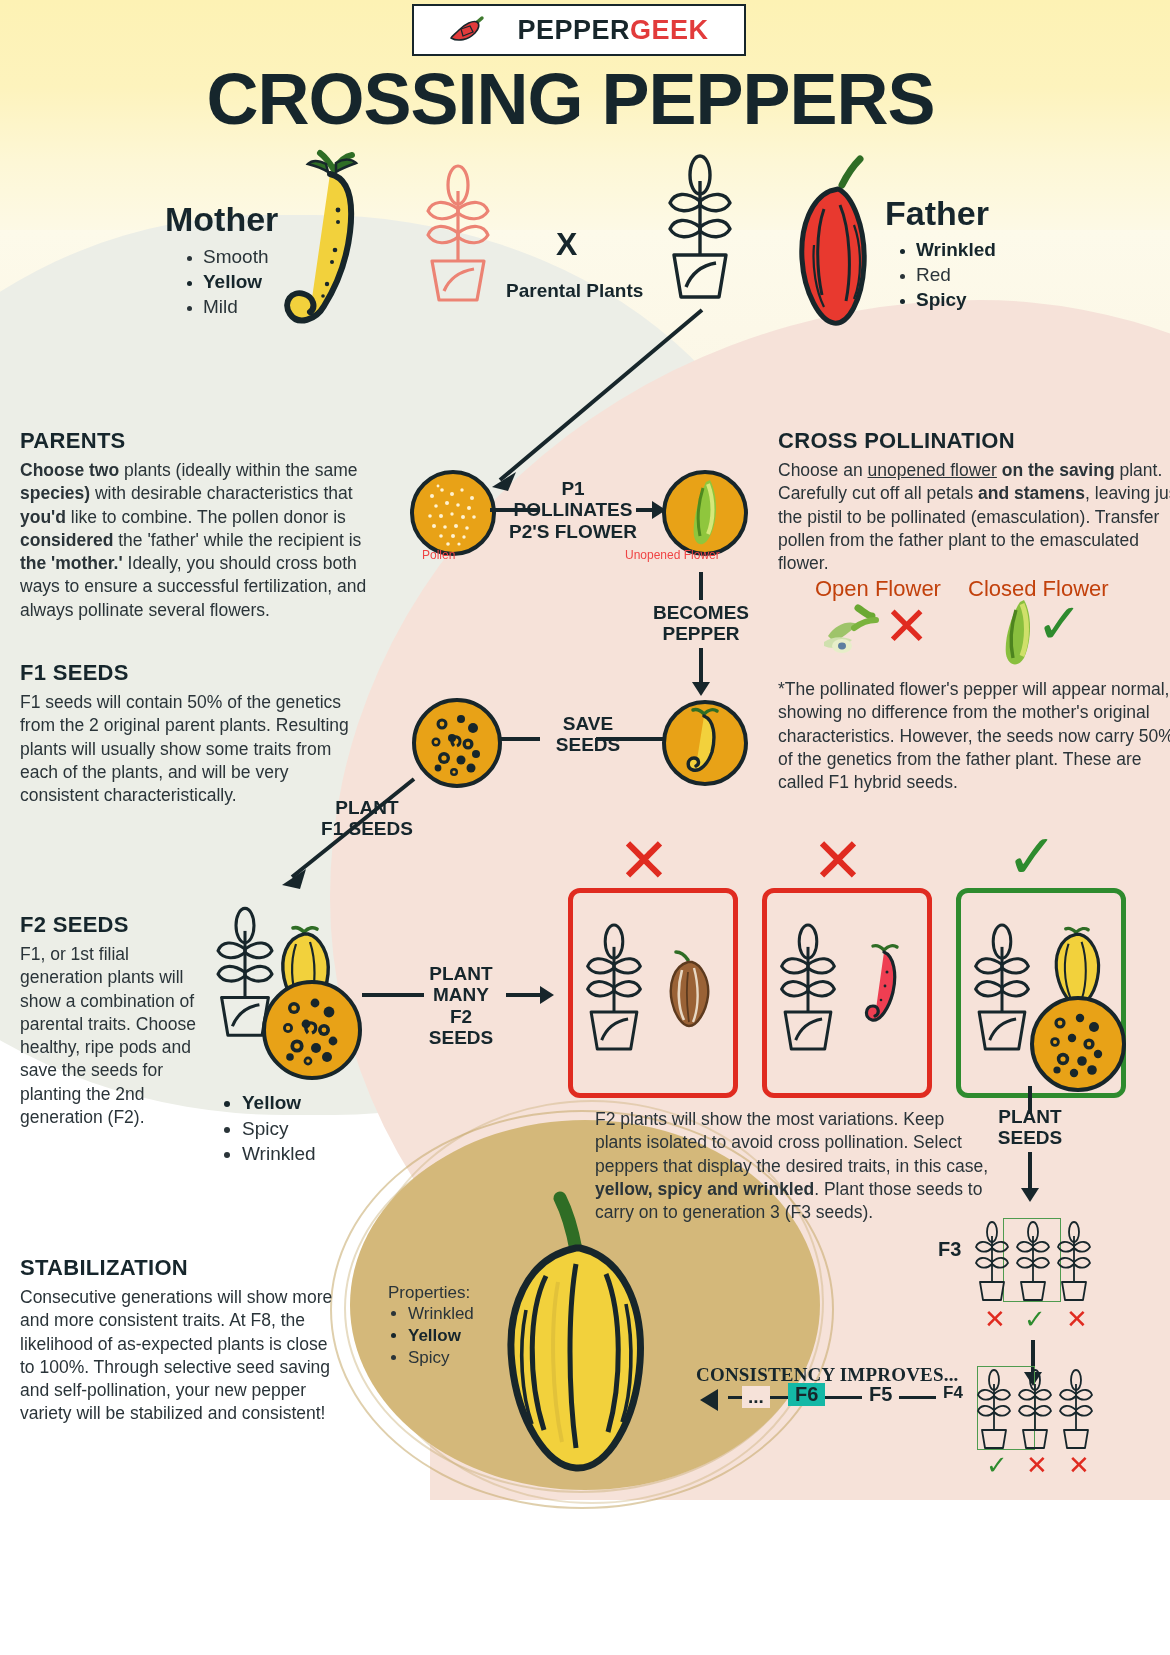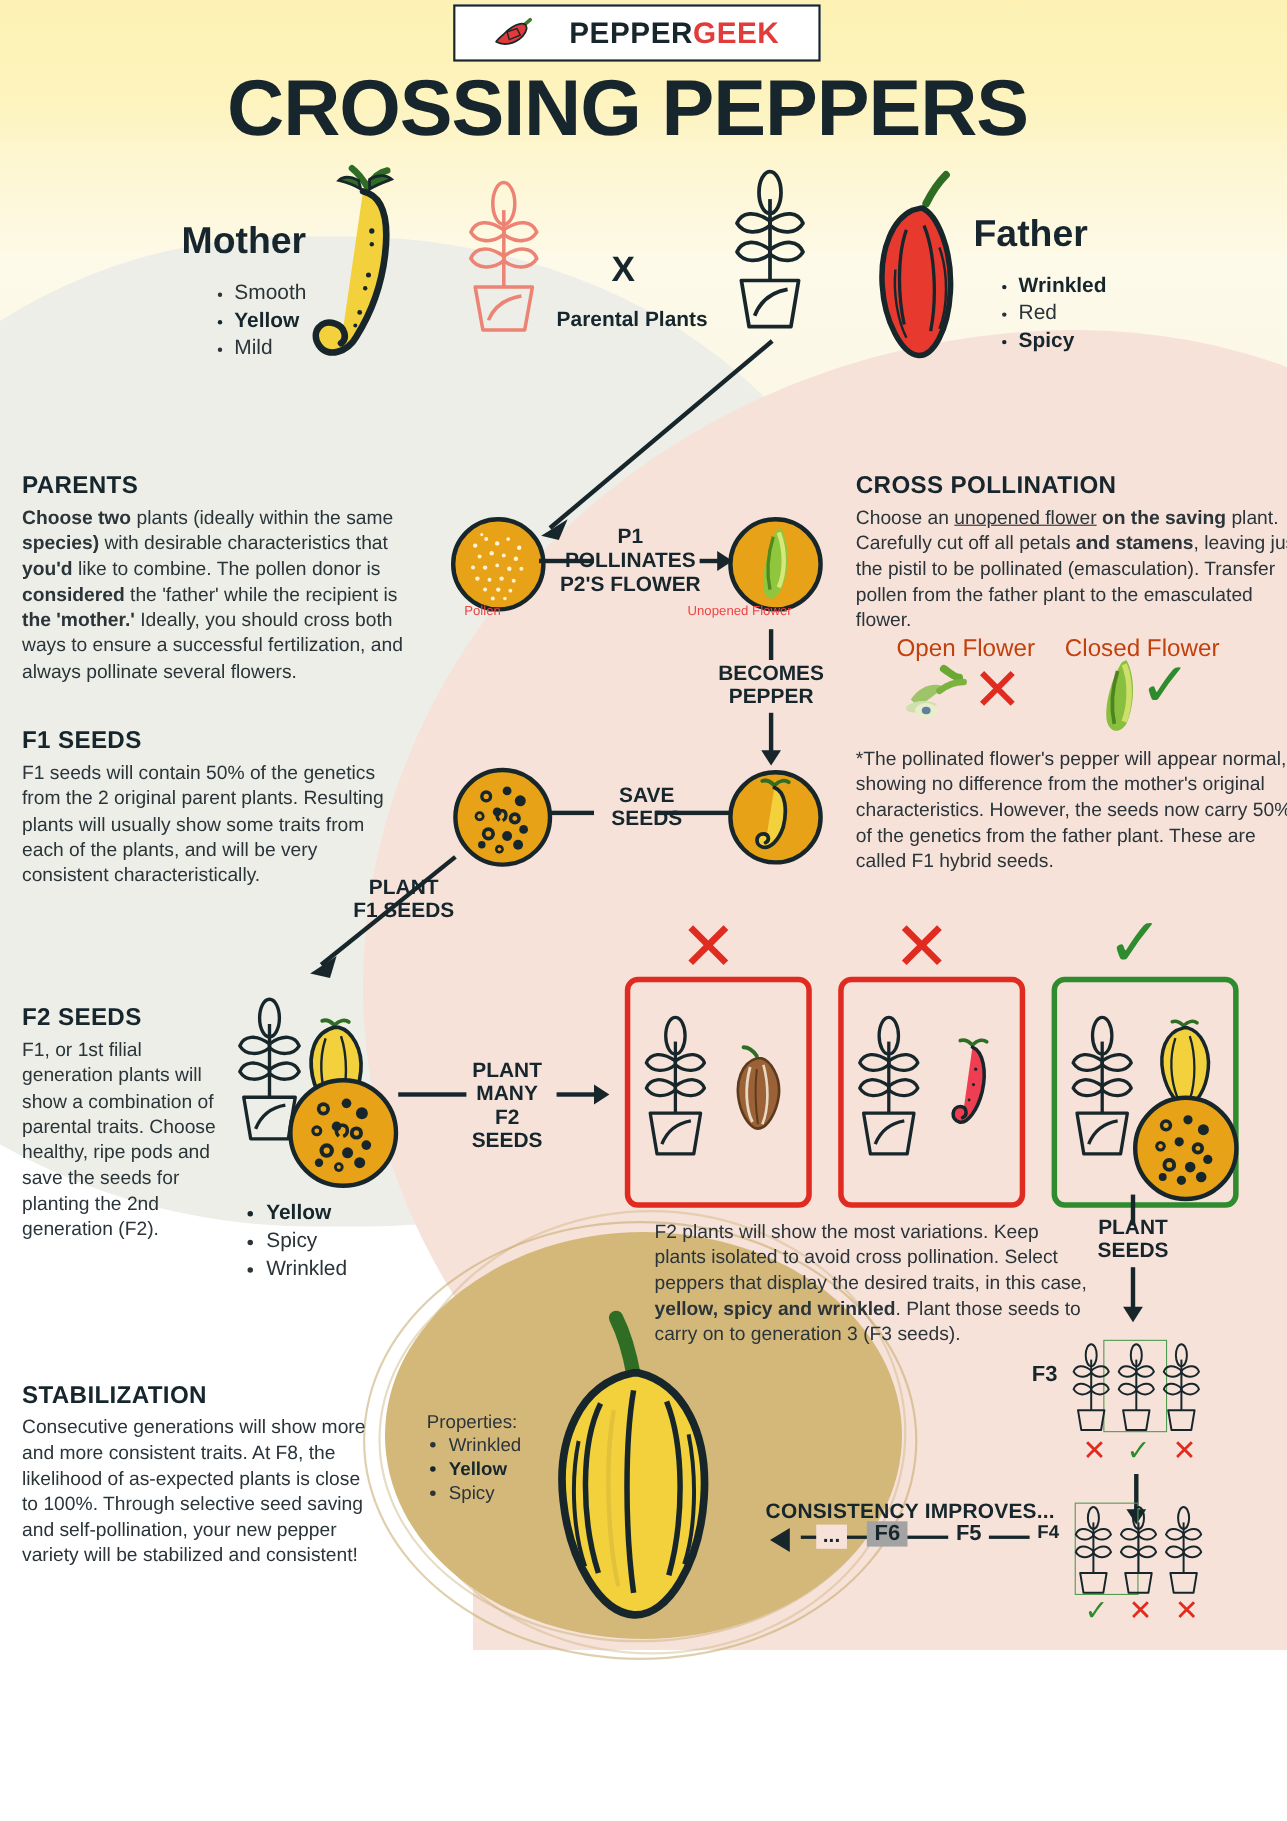--- a/index.html
+++ b/index.html
@@ -55,21 +55,21 @@
   .logo-text .b{color:#e23b3b;}
 
   .title{
     position:absolute;left:0;top:58px;width:1141px;text-align:center;
     font-size:72px;font-weight:bold;letter-spacing:-1px;color:#16262c;
   }
 
   
   .mother-h{position:absolute;left:165px;top:200px;font-size:34px;font-weight:bold;color:#16262c;}
   .father-h{position:absolute;left:885px;top:194px;font-size:34px;font-weight:bold;color:#16262c;}
-  ul.traits{margin:16px;padding:0 0 0 22px;list-style:disc;font-size:19px;line-height:1.32;color:#2a3439;}
+  ul.traits{margin:6px;padding:0 0 0 22px;list-style:disc;font-size:19px;line-height:1.32;color:#2a3439;}
   ul.traits li::marker{font-size:16px;}
   .mother-list{position:absolute;left:175px;top:238px;}
   .father-list{position:absolute;left:888px;top:231px;}
   .b{font-weight:bold;color:#16262c;}
 
   .xmark{position:absolute;left:556px;top:226px;font-size:32px;font-weight:bold;color:#16262c;}
   .parental-lbl{position:absolute;left:506px;top:280px;font-size:19px;font-weight:bold;color:#16262c;}
 
   
   .h2{font-size:22px;font-weight:bold;letter-spacing:.3px;color:#16262c;margin:0 0 5px 0;}
@@ -613,26 +613,26 @@
         <path d="M20 42 C13 36 6 37 4 43 C8 49 15 49 20 44 Z"></path>
           <path d="M20 42 C27 36 34 37 36 43 C32 49 25 49 20 44 Z"></path>
         <path d="M8 62 L32 62 L29 80 L11 80 Z"></path>
       </g>
     </g>
   </svg>
   <div class="smark v" style="left:986px;top:1452px;">✓</div>
   <div class="smark x" style="left:1026px;top:1452px;">✕</div>
   <div class="smark x" style="left:1068px;top:1452px;">✕</div>
 
-  <div class="consist" style="left:696px;top:1364px;">CONSISTENCY IMPROVES...</div>
+  <div class="consist" style="left:696px;top:1364px;font-family:Liberation Serif, serif;">CONSISTENCY IMPROVES...</div>
   <div class="ln" style="left:728px;top:1396px;width:224px;height:3px;"></div>
   <div class="arrowhead ah-left" style="left:700px;top:1389px;border-top-width:11px;border-bottom-width:11px;border-right-width:18px;"></div>
   <div style="position:absolute;left:700px;top:1386px;width:300px;height:22px;">
     <span style="position:absolute;left:42px;top:0;font-size:19px;font-weight:bold;background:#f6e2d9;padding:0 6px;">...</span>
-    <span style="position:absolute;left:88px;top:-3px;font-size:20px;font-weight:bold;background:#a3a3a3;padding:0 7px;">F6</span>
+    <span style="position:absolute;left:88px;top:-3px;font-size:20px;font-weight:bold;background:#14b8a6;padding:0 7px;">F6</span>
     <span style="position:absolute;left:162px;top:-3px;font-size:20px;font-weight:bold;background:#f6e2d9;padding:0 7px;">F5</span>
     <span style="position:absolute;left:236px;top:-3px;font-size:17px;font-weight:bold;background:#f6e2d9;padding:0 7px;">F4</span>
   </div>
 
   <svg style="position:absolute;left:480px;top:1190px" width="190" height="290" viewBox="0 0 190 290">
     <path d="M96 60 C92 38 86 20 80 8" stroke="#2f6d25" stroke-width="13" fill="none" stroke-linecap="round"></path>
     <path d="M96 58 C46 68 26 120 32 174 C38 230 66 276 96 278 C128 280 156 230 160 172 C164 114 142 68 100 58 Z" fill="#f2d13c" stroke="#17262b" stroke-width="7" stroke-linejoin="round"></path>
     <path d="M66 86 C48 122 48 190 64 240" stroke="#17262b" stroke-width="5" fill="none"></path>
     <path d="M96 74 C88 120 88 200 96 258" stroke="#17262b" stroke-width="5" fill="none"></path>
     <path d="M126 84 C142 124 142 192 128 242" stroke="#17262b" stroke-width="5" fill="none"></path>

